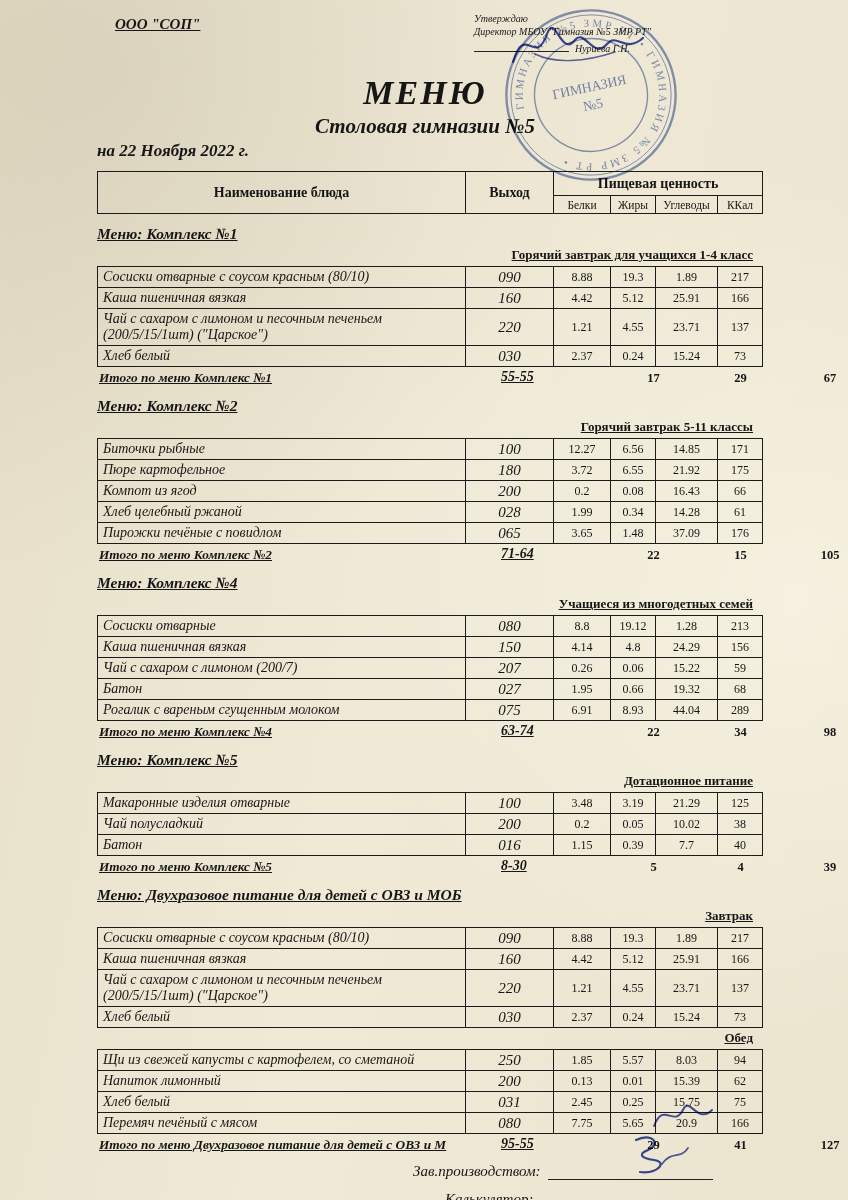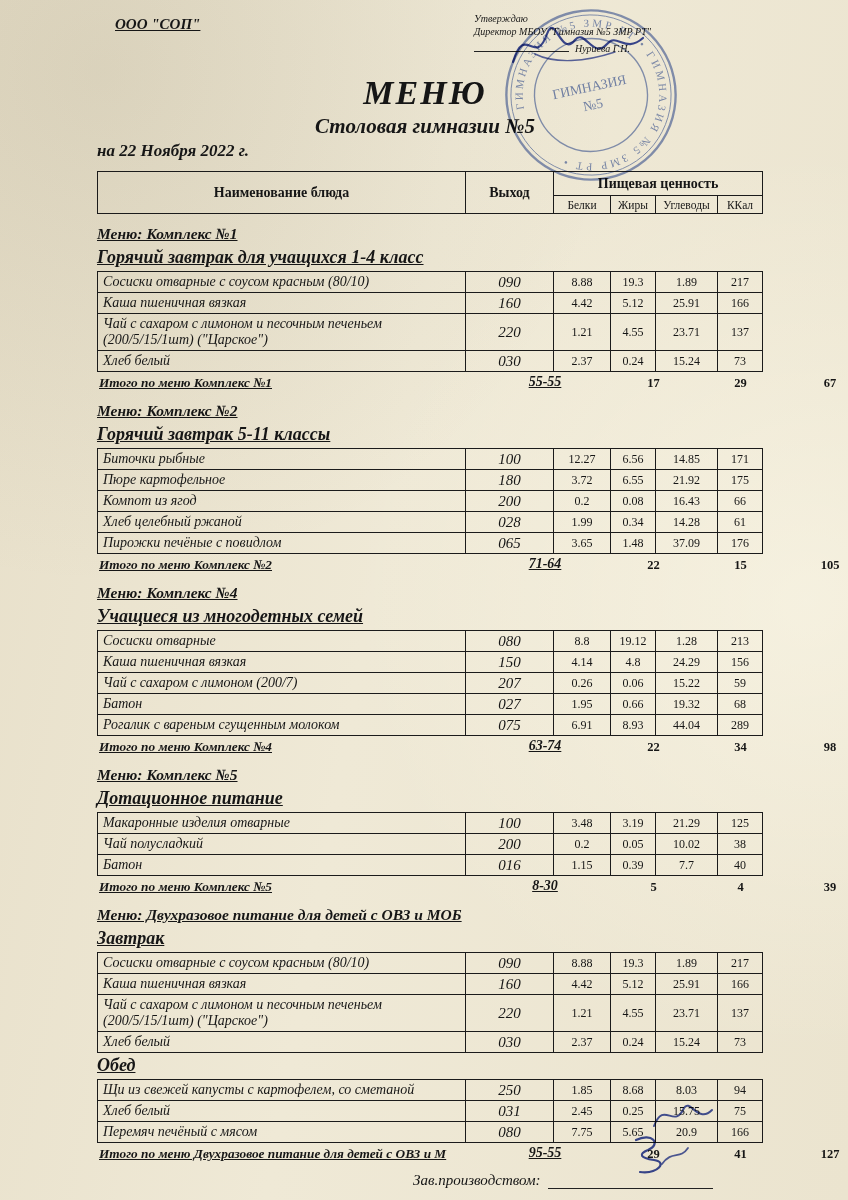--- a/index.html
+++ b/index.html
@@ -22,27 +22,27 @@
   .doc-subtitle{text-align:center;font-weight:bold;font-style:italic;font-size:21px;margin:0 0 2px;}
   .doc-date{font-weight:bold;font-style:italic;font-size:17px;margin:0 0 10px;}
 
   table{border-collapse:collapse;table-layout:fixed;width:665px;}
   td{border:1px solid #1b1b1b;vertical-align:middle;overflow:hidden;}
   .head-table{margin:0;}
   .ht-main{font-weight:bold;font-size:14px;text-align:center;height:21px;}
   .ht-sub{font-size:11.5px;text-align:center;height:15px;}
 
   .section-title{text-align:left;font-weight:bold;font-style:italic;text-decoration:underline;font-size:15.5px;margin:11px 0 4px;}
-  .group-subtitle{text-align:left;font-weight:bold;font-style:italic;text-decoration:underline;font-size:18px;margin:2px 0 3px;}
+  .group-subtitle{text-align:right;font-weight:bold;text-decoration:underline;font-size:13px;margin:2px 0 3px;}
   .cell-name{font-style:italic;font-size:14px;line-height:16px;padding:2px 5px;text-align:left;}
   .cell-out{font-style:italic;font-size:15px;text-align:center;}
   .cell-num{font-size:12px;text-align:center;}
   .total-row{display:grid;grid-template-columns:368px 88px 57px 45px 62px 45px;margin:1px 0 0;gap:36px;}
   .tot-label{font-weight:bold;font-style:italic;text-decoration:underline;font-size:13.3px;white-space:nowrap;overflow:hidden;padding:2px 0 0 2px;}
-  .tot-out{font-weight:bold;font-style:italic;text-decoration:underline;text-align:center;font-size:14px;padding-top:1px;}
+  .tot-out{font-weight:bold;font-style:italic;text-decoration:underline;text-align:left;font-size:14px;padding-top:1px;}
   .tot-num{font-weight:bold;text-align:center;font-size:12.5px;padding-top:3px;}
 
   .footer{width:300px;margin:10px 40px 0 auto;font-style:italic;font-size:15px;}
   .footer-line{display:flex;align-items:flex-end;margin-bottom:11px;}
   .footer-line.indent{padding-left:32px;}
   .flabel{white-space:nowrap;}
   .fblank{flex:1;border-bottom:1.3px solid #222;margin-left:7px;height:15px;}
 
   .stamp{position:absolute;left:500px;top:4px;width:182px;height:182px;mix-blend-mode:multiply;opacity:.8;transform:rotate(-12deg);pointer-events:none;}
   .ink{position:absolute;mix-blend-mode:multiply;pointer-events:none;}
@@ -378,23 +378,31 @@
               <col style="width: 57px;">
               <col style="width: 45px;">
               <col style="width: 62px;">
               <col style="width: 45px;">
             </colgroup>
             <tbody>
               <tr class="dish-row">
                 <td class="cell-name">Щи из свежей капусты с картофелем, со сметаной</td>
                 <td class="cell-out">250</td>
                 <td class="cell-num">1.85</td>
-                <td class="cell-num">8.68</td>
+                <td class="cell-num">5.57</td>
                 <td class="cell-num">8.03</td>
                 <td class="cell-num">94</td>
+              </tr>
+              <tr class="dish-row">
+                <td class="cell-name">Напиток лимонный</td>
+                <td class="cell-out">200</td>
+                <td class="cell-num">0.13</td>
+                <td class="cell-num">0.01</td>
+                <td class="cell-num">15.39</td>
+                <td class="cell-num">62</td>
               </tr>
               <tr class="dish-row">
                 <td class="cell-name">Хлеб белый</td>
                 <td class="cell-out">031</td>
                 <td class="cell-num">2.45</td>
                 <td class="cell-num">0.25</td>
                 <td class="cell-num">15.75</td>
                 <td class="cell-num">75</td>
               </tr>
               <tr class="dish-row">

